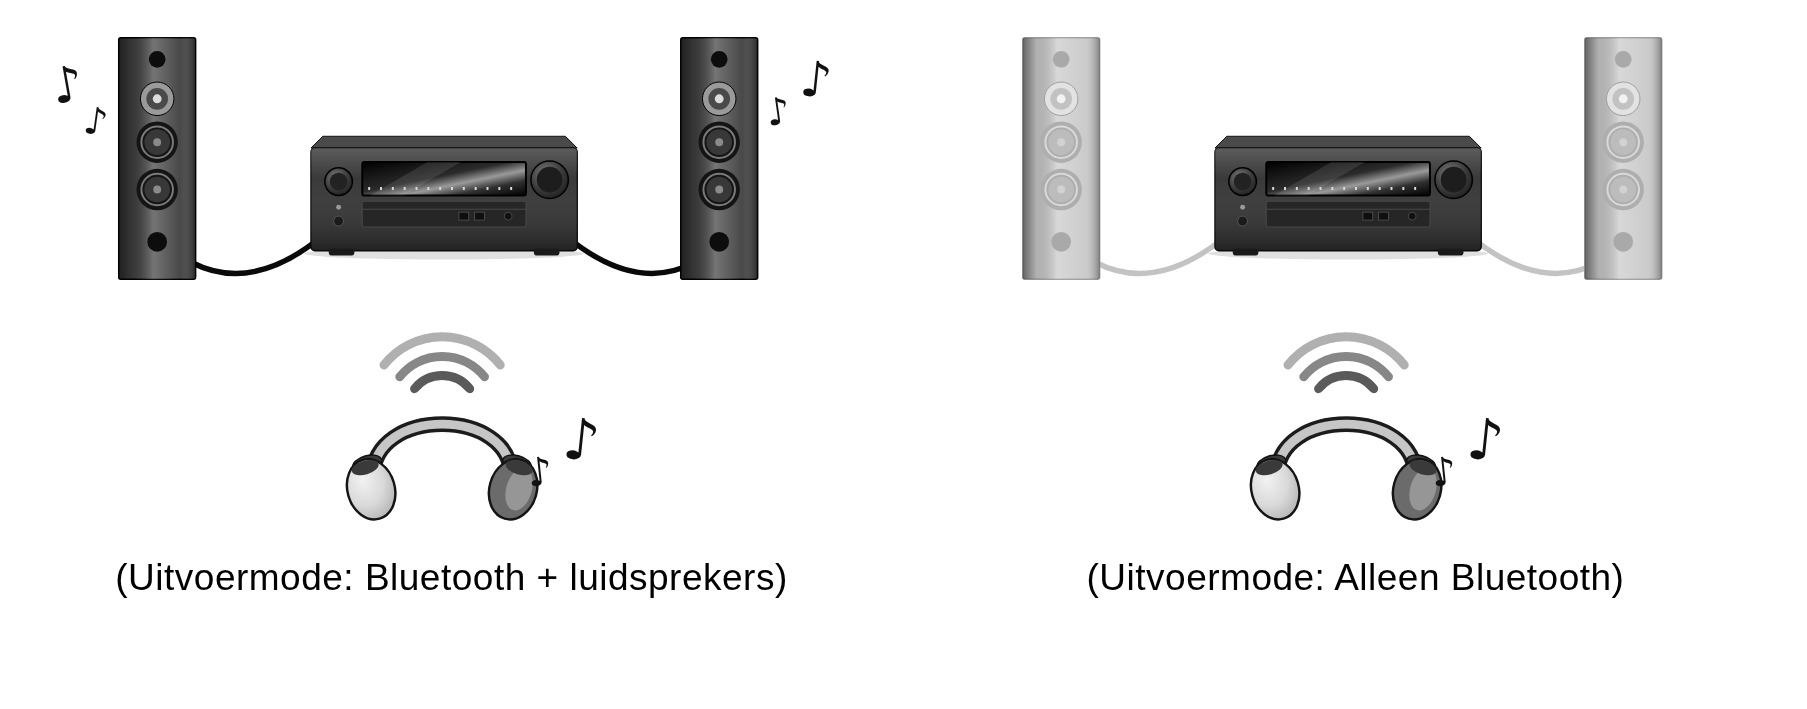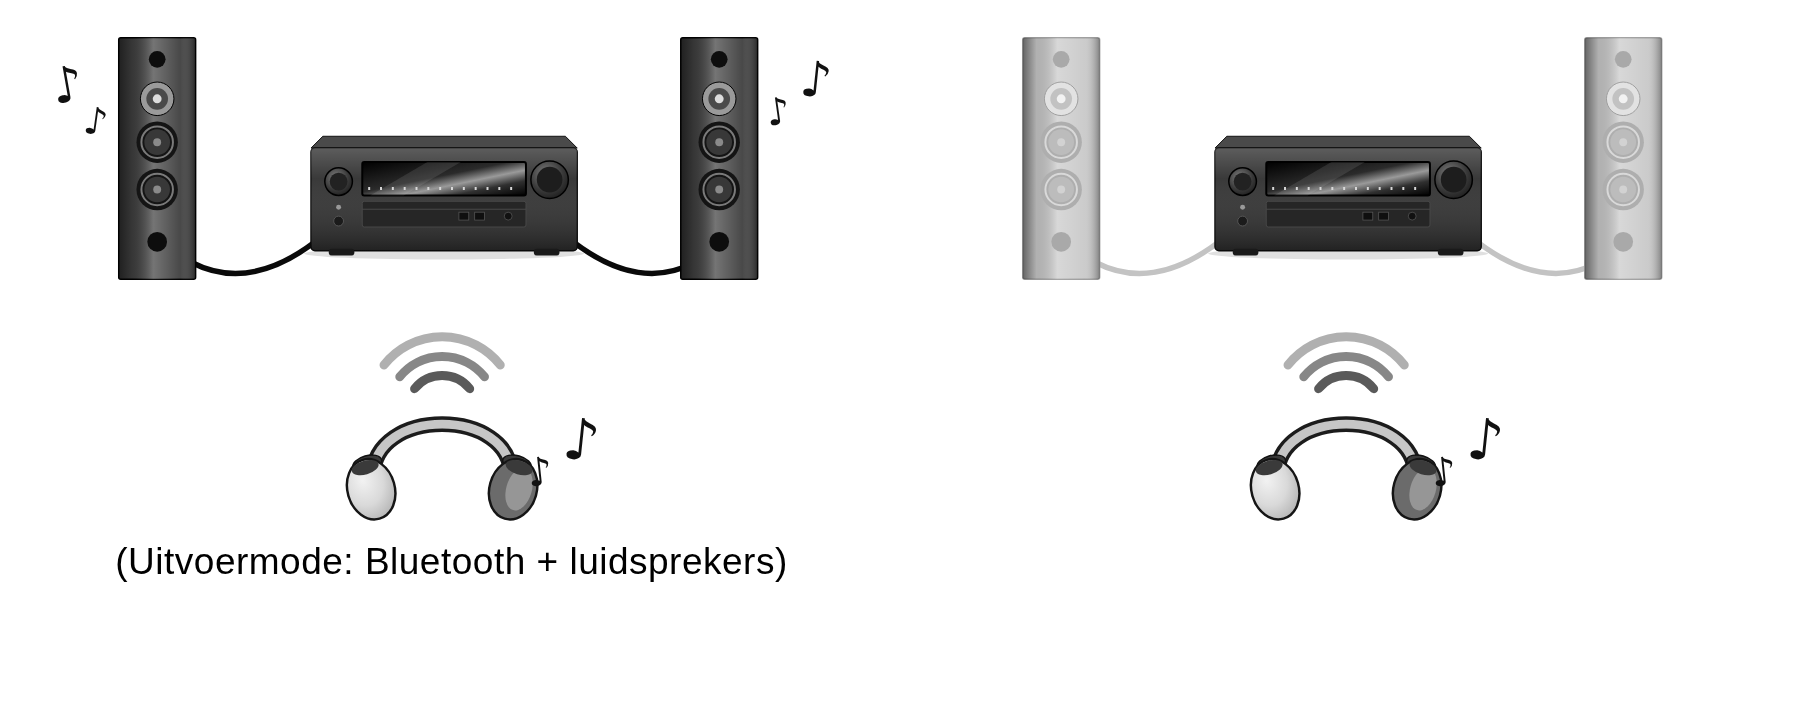--- a/index.html
+++ b/index.html
@@ -1,20 +1,20 @@
 <!DOCTYPE html>
 <html><head>
 <meta charset="utf-8">
 <style>
   html,body{margin:0;padding:0;background:#ffffff;width:1807px;height:709px;overflow:hidden;
     font-family:"Liberation Sans",sans-serif;}
   .figure{display:flex;justify-content:center;align-items:flex-start;gap:56px;padding:14px 8px 0 8px;}
   .panel{width:848px;display:flex;flex-direction:column;align-items:center;}
   .scene{width:848px;height:auto;display:block;}
-  .caption{font-size:37px;color:#000;text-align:center;margin-top:4px;letter-spacing:.5px;white-space:nowrap;}
+  .caption{font-size:37px;color:#000;text-align:center;margin-top:20px;letter-spacing:.5px;white-space:nowrap;}
 
   
   .panel{
     --sp-solid:#3f3f3f; --sp-stroke:#000000;
     --tw-ring:#9a9a9a; --tw-cone:#4a4a4a; --tw-dot:#dcdcdc;
     --wf-outer:#141414; --wf-ring:#7a7a7a; --wf-cone:#383838; --wf-dot:#8a8a8a;
     --port:#0d0d0d;
     --cable:#0a0a0a;
   }
   .panel[data-state="inactive"]{
@@ -164,15 +164,16 @@
       <use href="#signal-arcs" transform="translate(420,402)"></use>
       <use href="#headphones" transform="translate(420,456)"></use>
 
       <text class="note speaker-note" x="22" y="88" font-size="50" transform="rotate(-10 45 60)">♪</text>
       <text class="note speaker-note" x="58" y="122" font-size="38" transform="rotate(8 70 100)">♪</text>
       <text class="note speaker-note" x="748" y="112" font-size="38" transform="rotate(-8 760 95)">♪</text>
       <text class="note speaker-note" x="784" y="84" font-size="50" transform="rotate(6 800 60)">♪</text>
       <text class="note" x="506" y="478" font-size="40" transform="rotate(-6 520 460)">♪</text>
       <text class="note" x="544" y="452" font-size="58" transform="rotate(6 560 420)">♪</text>
     </svg>
+    <div class="caption">(Uitvoermode: Alleen Bluetooth)</div>
   </div>
 
 </div>
 
 </body></html>

